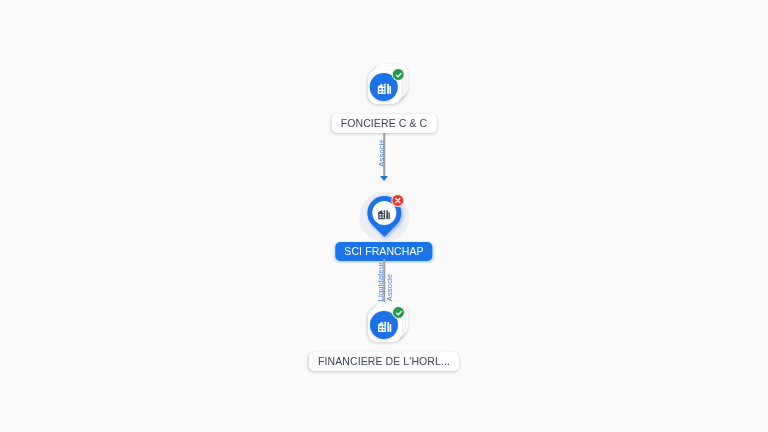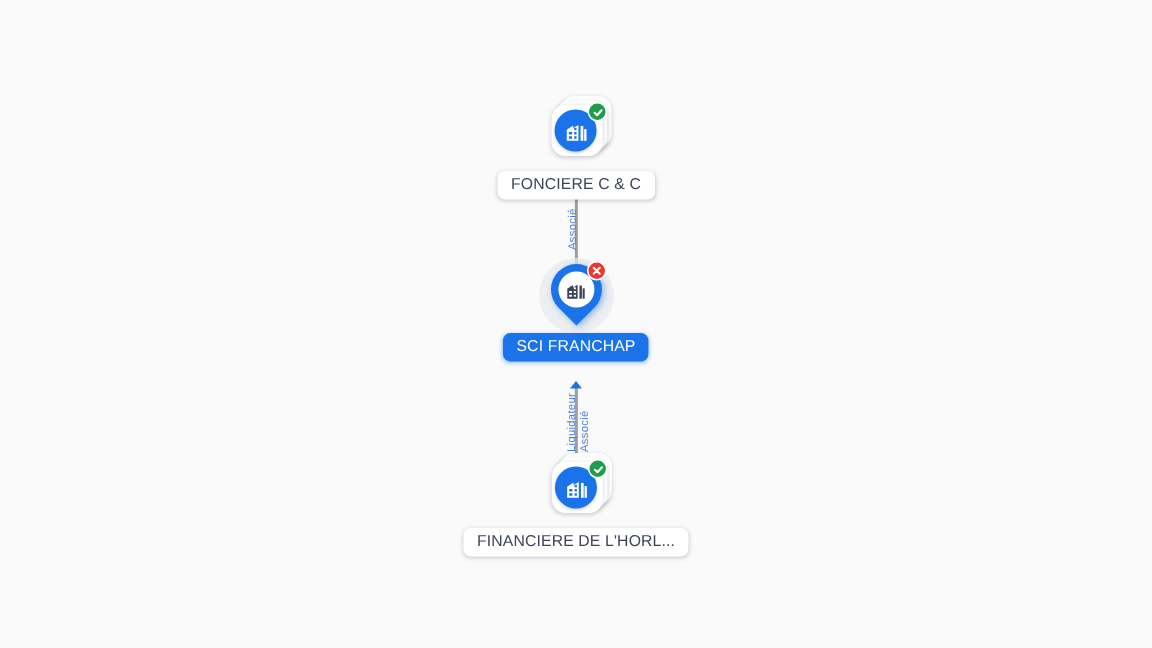--- a/index.html
+++ b/index.html
@@ -191,21 +191,21 @@
       </span>
       <span class="badge ok">
         <svg width="8" height="8" viewBox="0 0 24 24" aria-hidden="true">
           <path fill="none" stroke="#ffffff" stroke-width="4.2" stroke-linecap="round" stroke-linejoin="round" d="M5 12.5l5 5 9-10"></path>
         </svg>
       </span>
     </div>
     <div class="node-label plain">FONCIERE C &amp; C</div>
   </div>
 
-  <div class="node" style="top:174px;">
+  <div class="node" style="top:194px;">
     <div class="icon-area" style="height:46px;">
       <span class="halo"></span>
       <div class="pin">
         <span class="pin-shape"></span>
         <span class="pin-inner">
           <svg width="15" height="15" viewBox="0 0 24 24" aria-hidden="true">
             <path fill="#3c4257" d="M3 21V10.5L9 6.5V9l5-3v15H3zm2-2h3v-2.2H5V19zm0-4h3v-2.2H5V15zm5 4h2.2v-2.2H10V19zm0-4h2.2v-2.2H10V15zm0-4h2.2V8.8H10V11z"></path>
             <rect x="16" y="7" width="2.6" height="14" fill="#3c4257"></rect>
             <rect x="19.4" y="10" width="2.2" height="11" fill="#3c4257"></rect>
           </svg>

